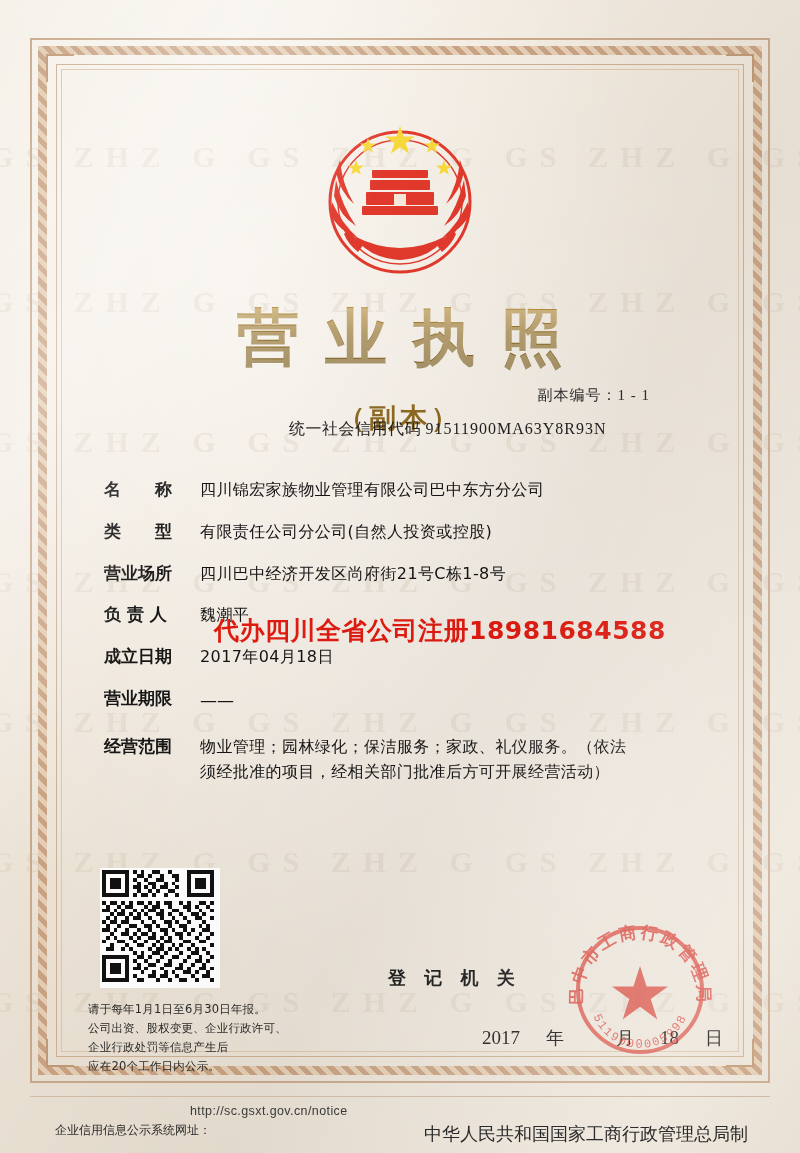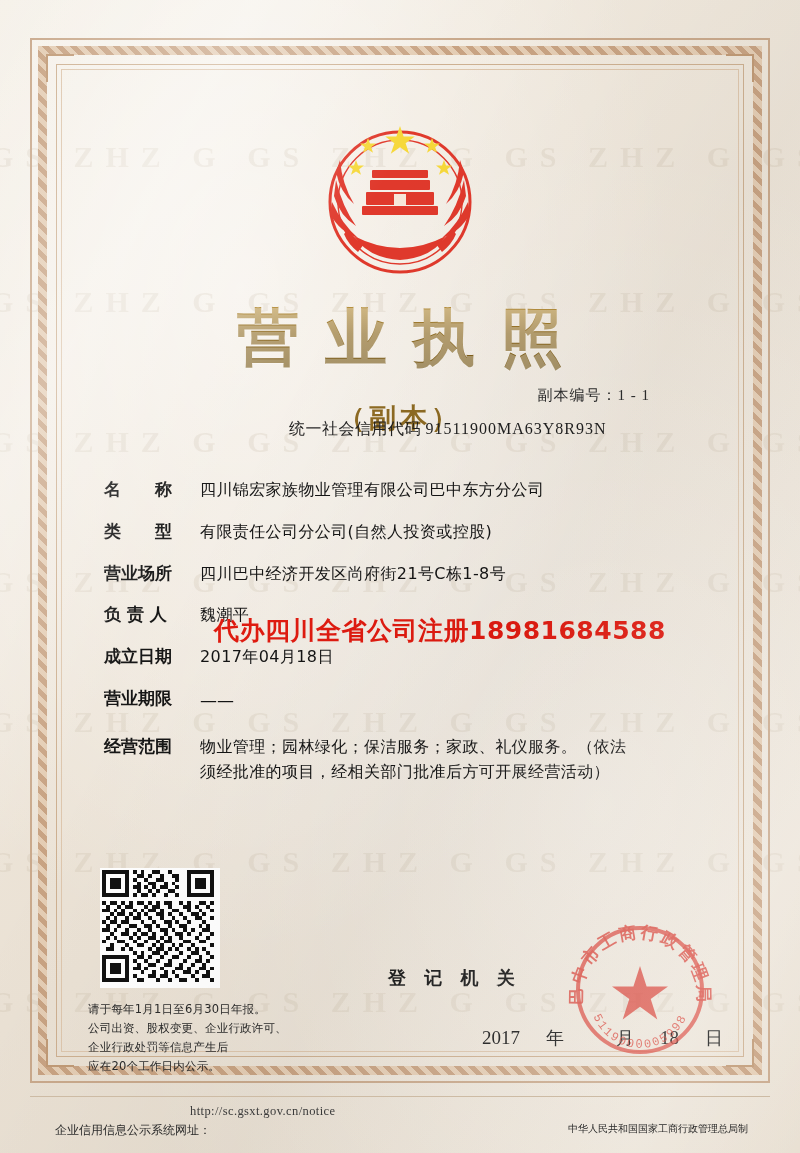--- a/index.html
+++ b/index.html
@@ -261,40 +261,40 @@
     line-height: 1.65;
     color: #2a2a2a;
     letter-spacing: 0.2px;
   }
 
   
   .bottom-url {
     position: absolute;
     left: 190px;
     top: 1104px;
-    font-family: Liberation Serif, serif;
+    font-family: Liberation Sans, sans-serif;
     font-size: 12.5px;
     color: #3a3a3a;
     letter-spacing: 0.4px;
   }
   .bottom-left-label {
     position: absolute;
     left: 55px;
     top: 1122px;
     font-family: "DejaVu Sans", "Liberation Sans", sans-serif;
     font-size: 12px;
     color: #2a2a2a;
     text-align: right;
   }
   .bottom-right-label {
     position: absolute;
     right: 52px;
     top: 1122px;
     font-family: "DejaVu Sans", "Liberation Sans", sans-serif;
-    font-size: 10px;
+    font-size: 18px;
     color: #2a2a2a;
   }
   .hairline {
     position: absolute;
     left: 30px;
     right: 30px;
     top: 1096px;
     height: 1px;
     background: #cdbba4;
   }

